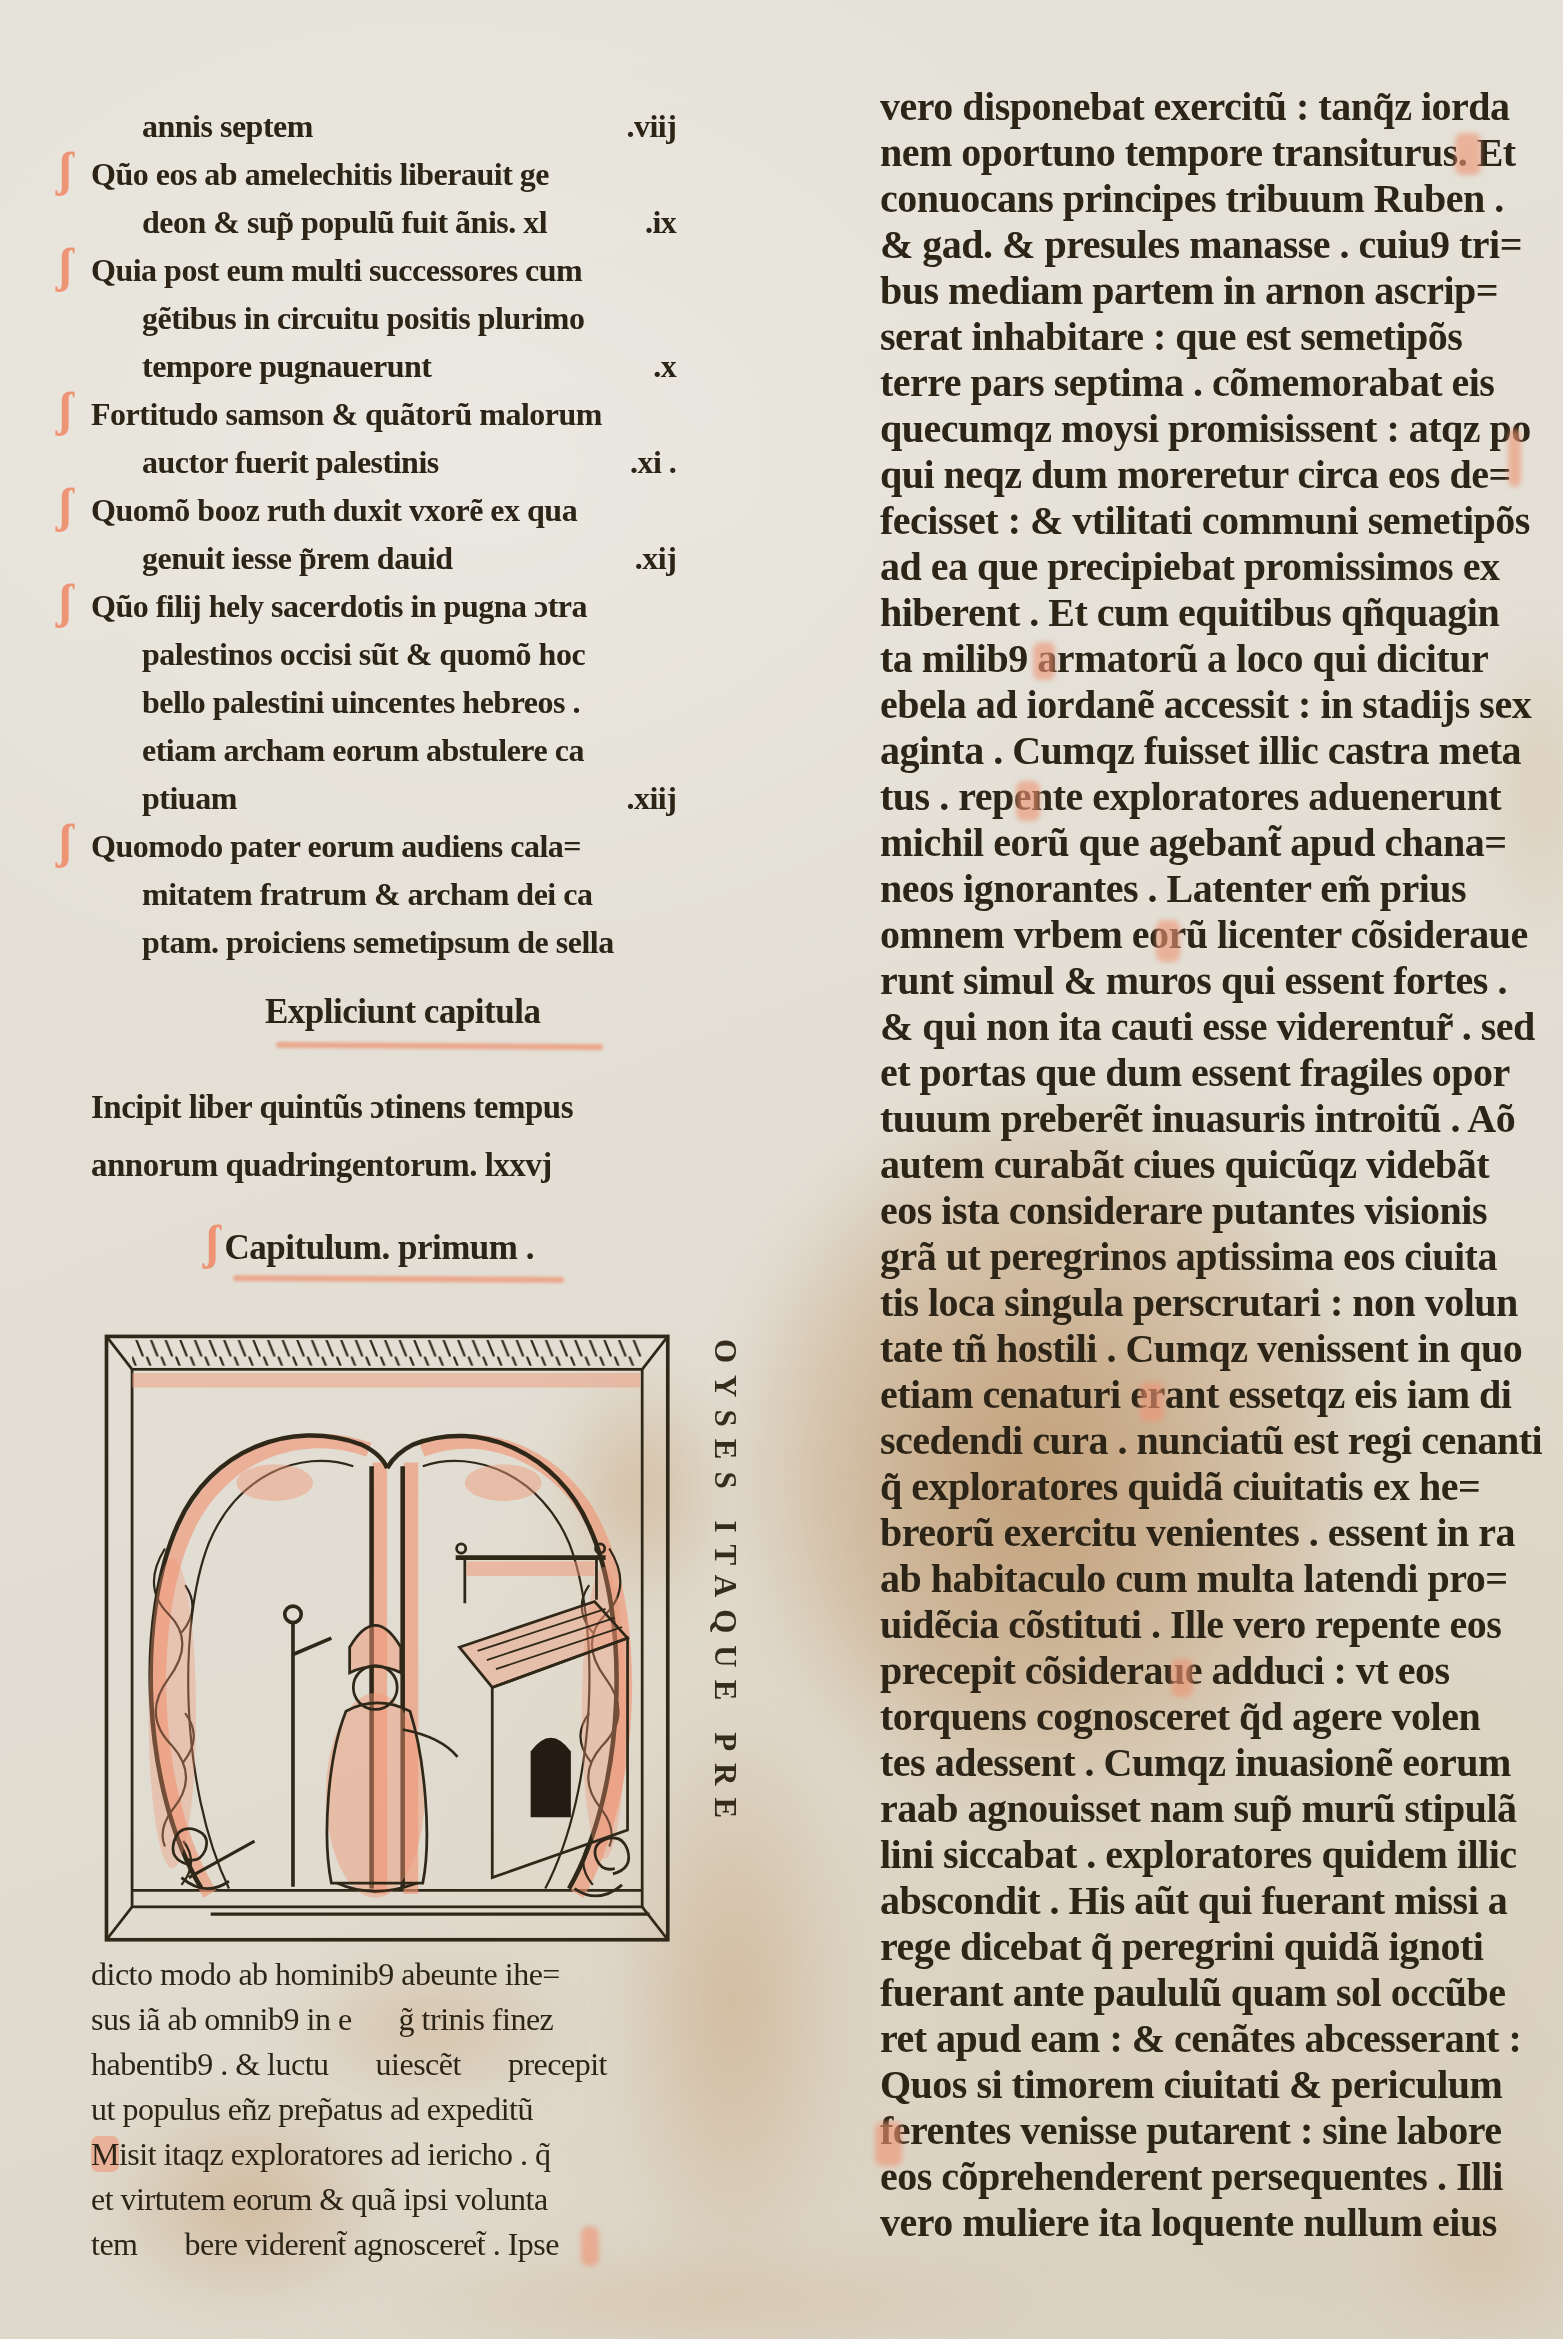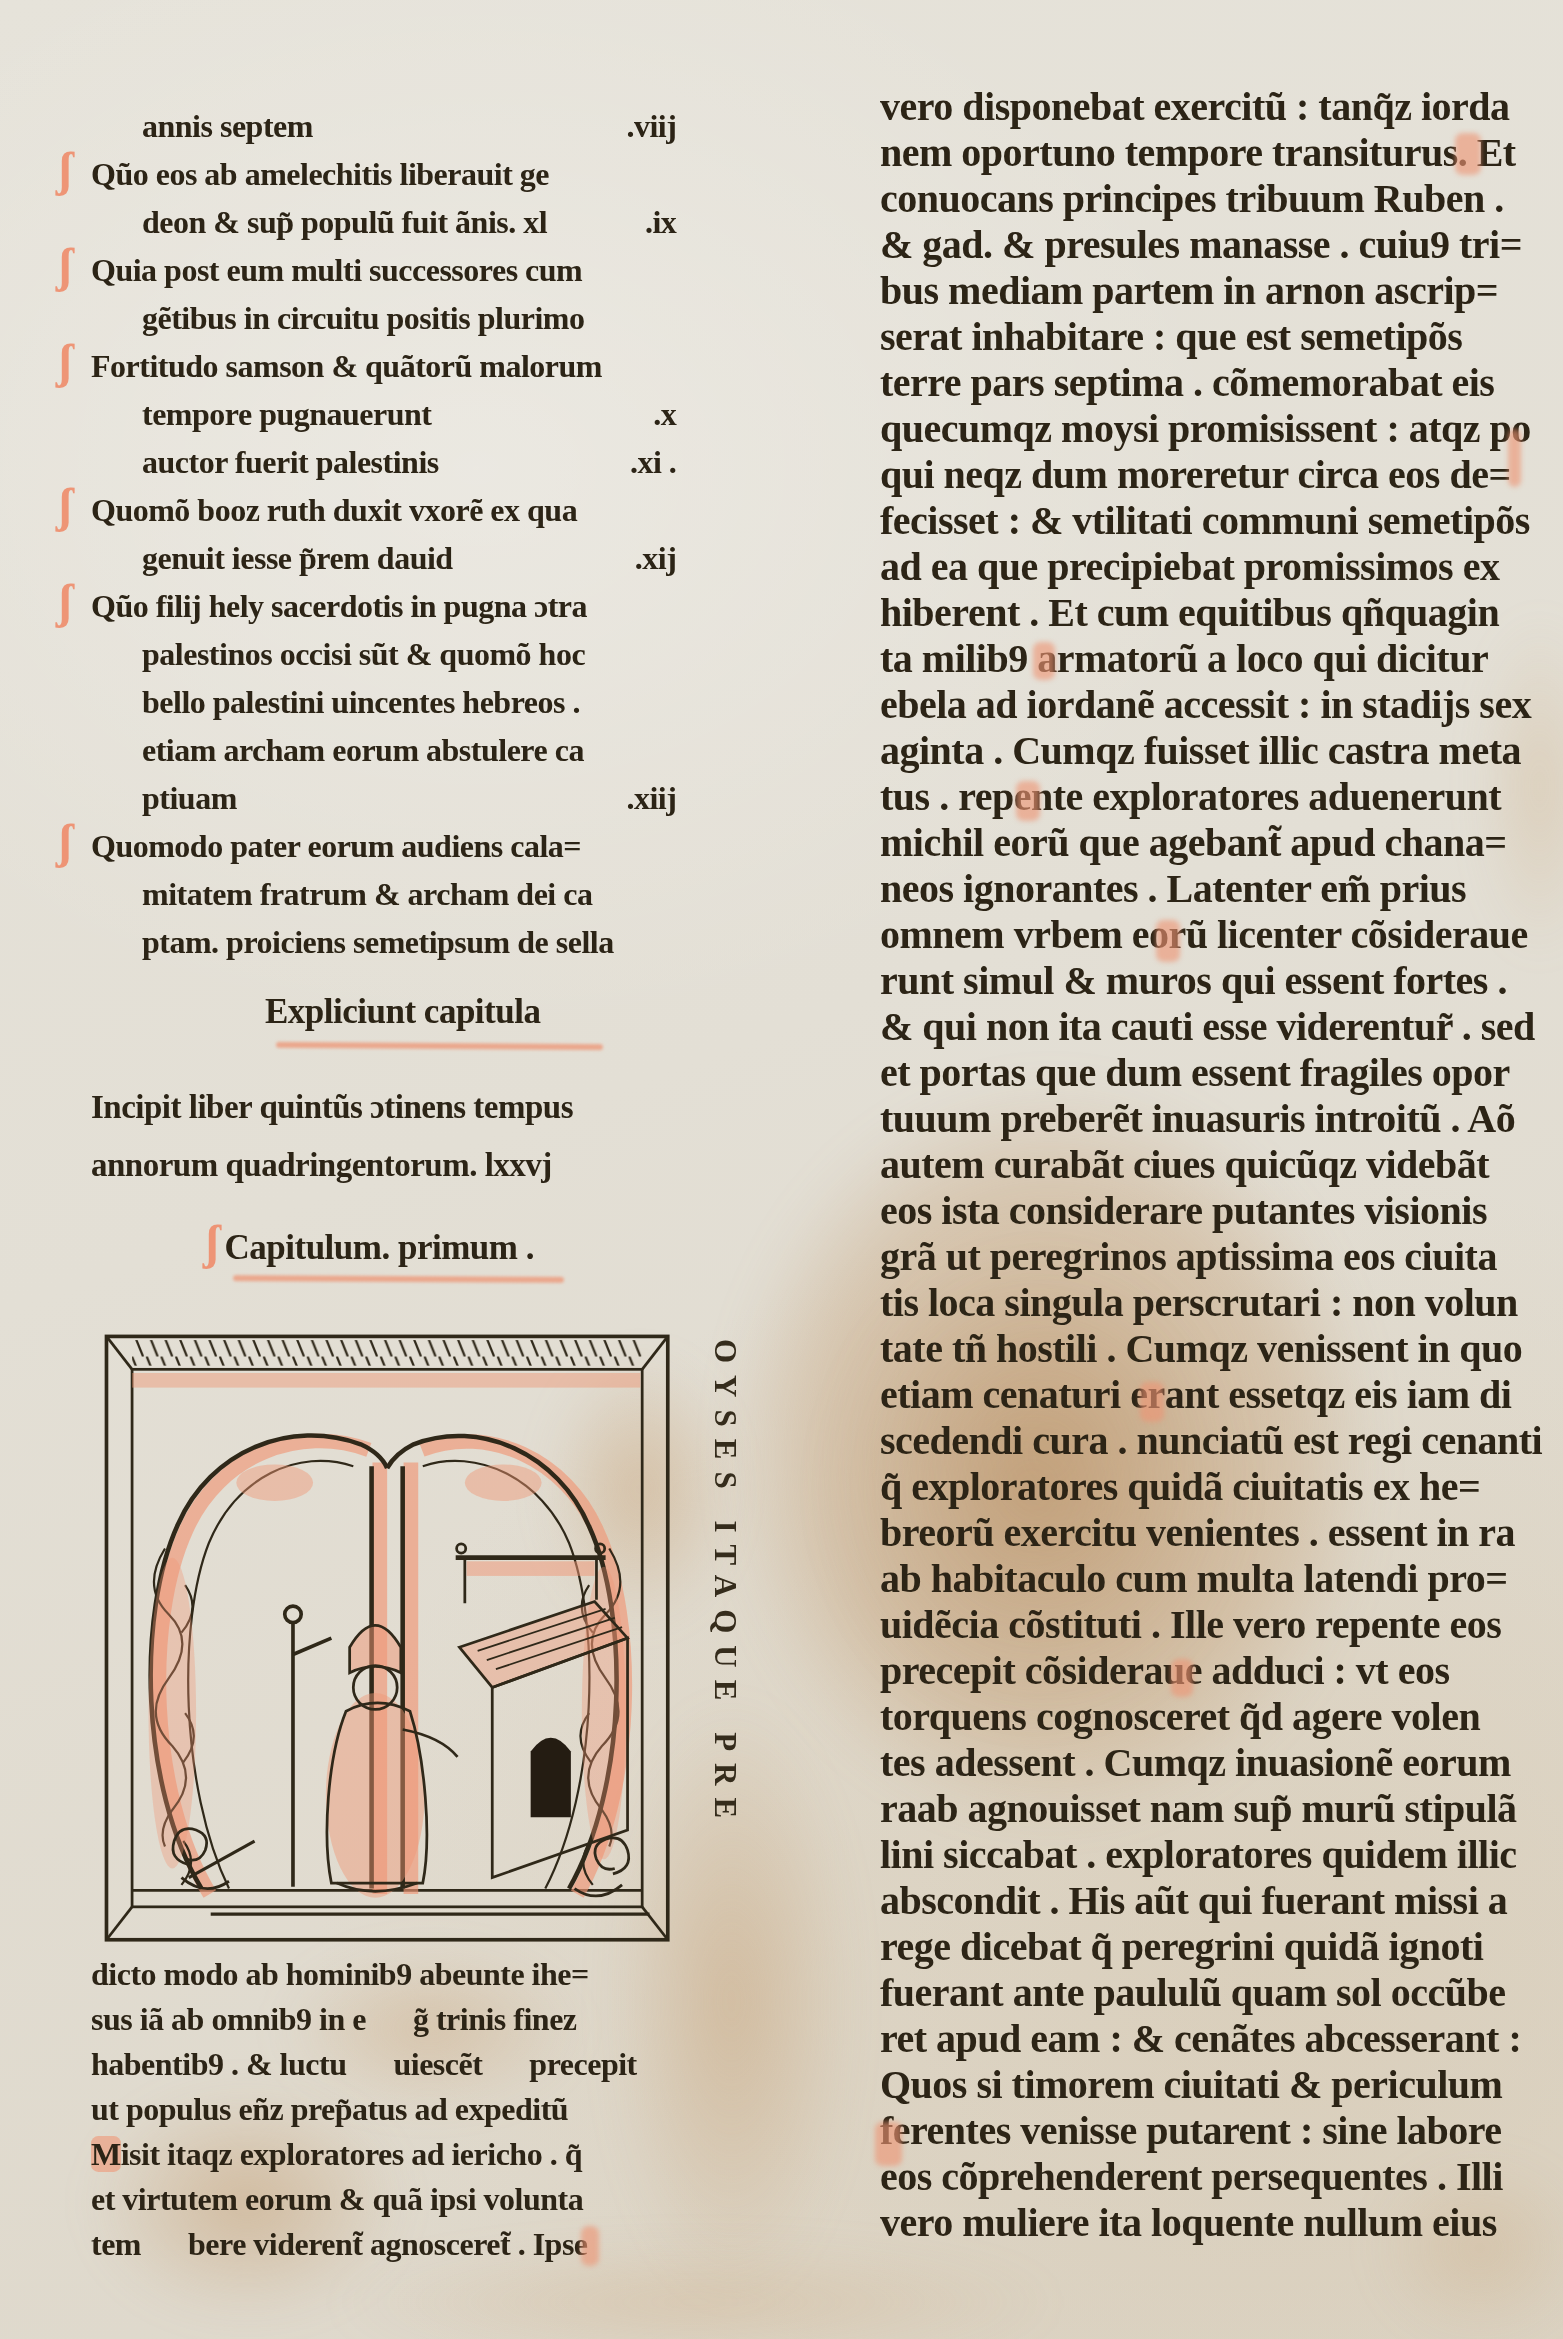--- a/index.html
+++ b/index.html
@@ -61,21 +61,21 @@
   .chap::before{content:"ʃ"; color:rgba(238,140,106,.9); font-size:48px; padding-right:5.5px;}
 
   
   .woodcut{position:absolute; left:101px; top:1329px; width:575px; height:620px;}
   .vertcap{position:absolute; left:683px; top:1339px; height:603px; width:60px;
         writing-mode:vertical-rl; font-size:31px; font-weight:bold; letter-spacing:12px;
         color:#352c1c; white-space:nowrap;}
 
   
   .bcol{position:absolute; left:91px; top:1952px; width:603px;
-        font-size:32px; line-height:45px; font-weight:bold; letter-spacing:-0.5px; white-space:nowrap;}
+        font-size:32px; line-height:45px; font-weight:normal; letter-spacing:-0.5px; white-space:nowrap;}
   .bcol .ln{height:45px;}
   .redcap{background:rgba(240,148,116,.58); border-radius:7.3px;}
 </style>
 </head>
 <body>
 
 <div class="page">
 
   <div class="stain s1"></div>
   <div class="stain s1b"></div>
@@ -102,27 +102,27 @@
         <span class="n">.ix</span>
       </div>
       <div class="cap-row has-p">
         <span class="t">Quia post eum multi successores cum</span>
         <span class="n"></span>
       </div>
       <div class="cap-row ind">
         <span class="t">gẽtibus in circuitu positis plurimo</span>
         <span class="n"></span>
       </div>
-      <div class="cap-row has-p">
-        <span class="t">Fortitudo samson &amp; quãtorũ malorum</span>
-        <span class="n"></span>
-      </div>
       <div class="cap-row ind">
         <span class="t">tempore pugnauerunt</span>
         <span class="n">.x</span>
+      </div>
+      <div class="cap-row has-p">
+        <span class="t">Fortitudo samson &amp; quãtorũ malorum</span>
+        <span class="n"></span>
       </div>
       <div class="cap-row ind">
         <span class="t">auctor fuerit palestinis</span>
         <span class="n">.xi .</span>
       </div>
       <div class="cap-row has-p">
         <span class="t">Quomõ booz ruth duxit vxorẽ ex qua</span>
         <span class="n"></span>
       </div>
       <div class="cap-row ind">

